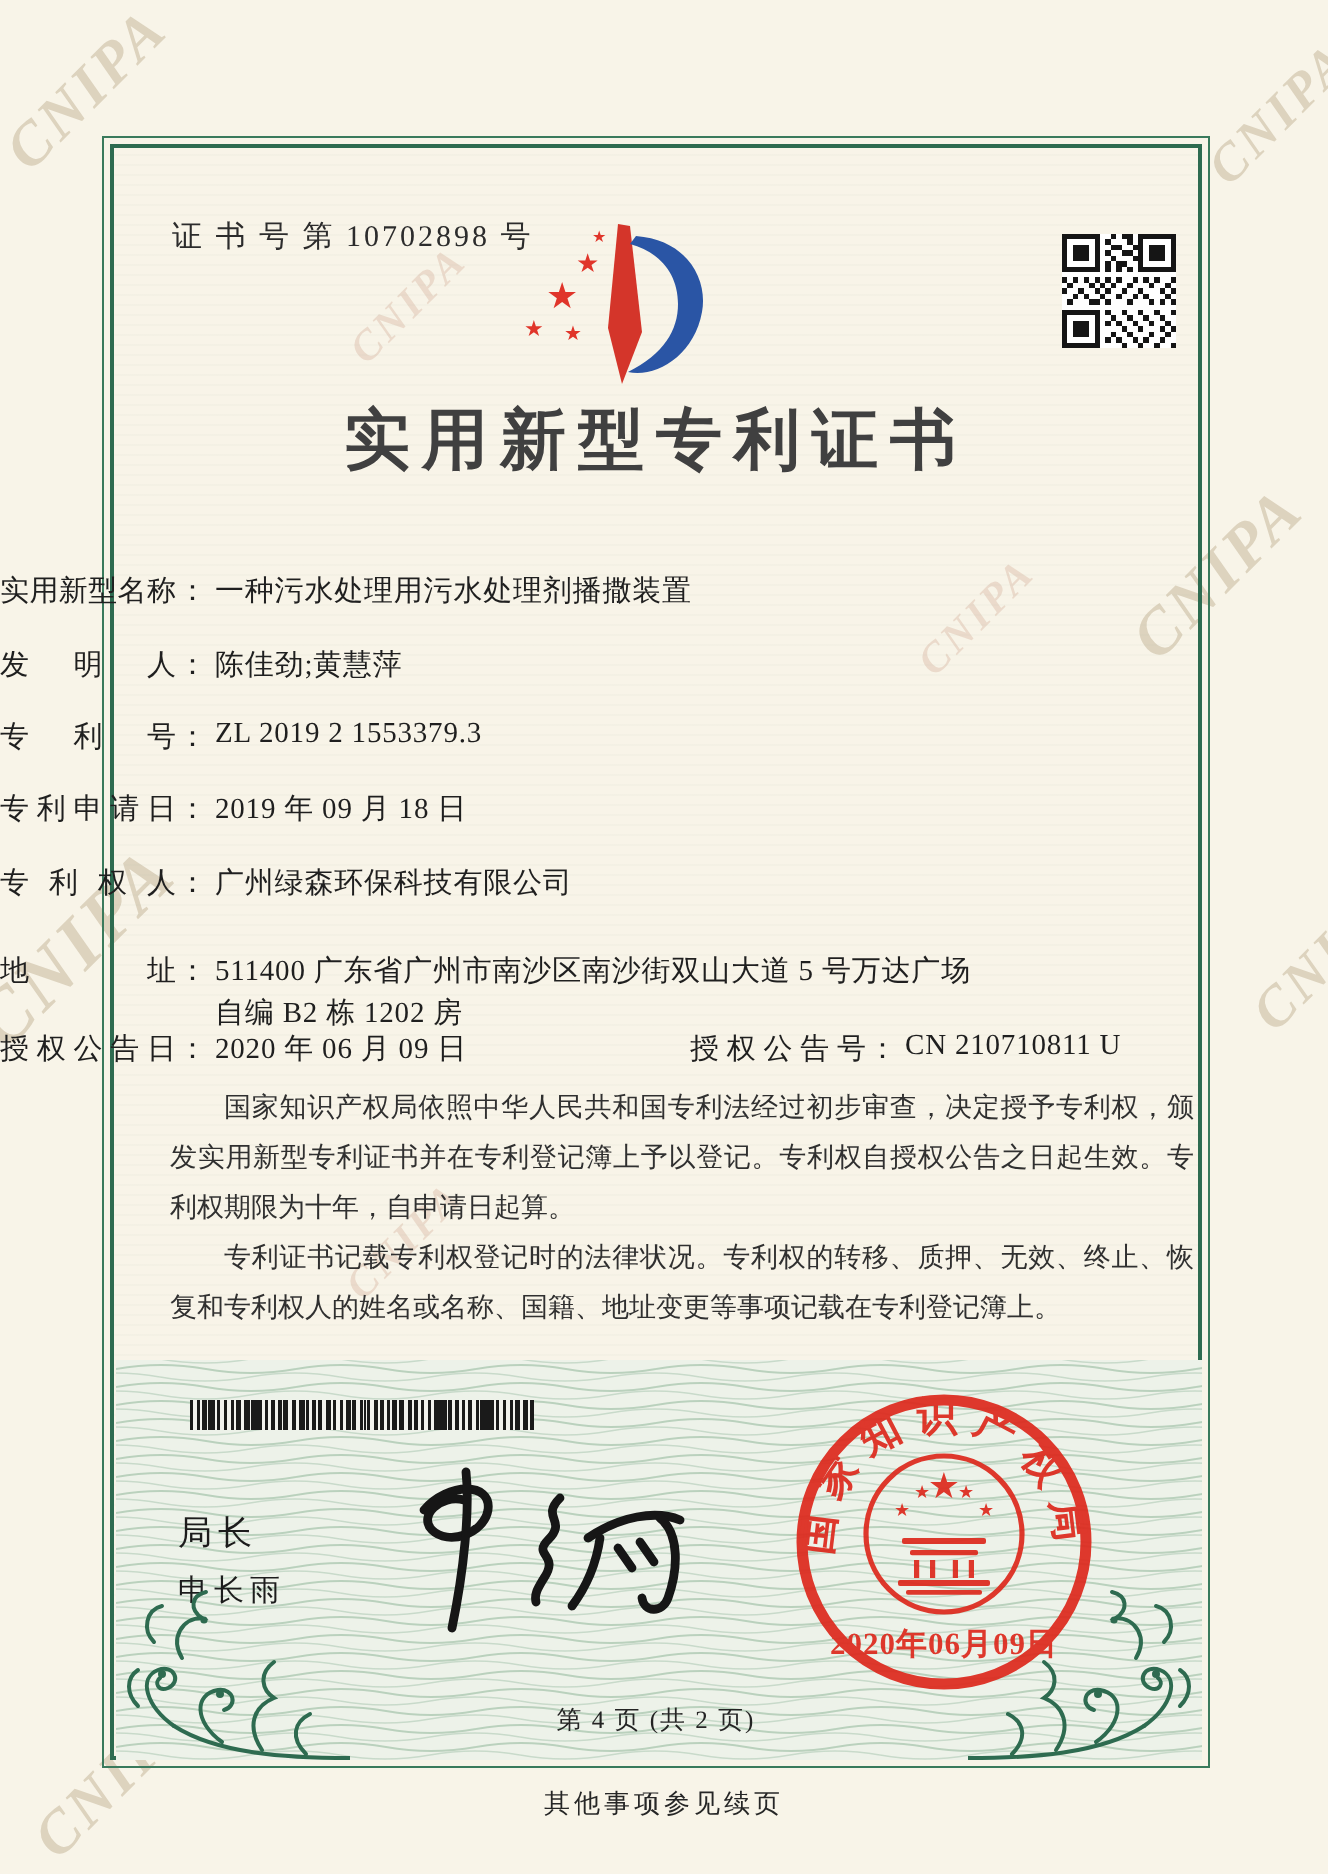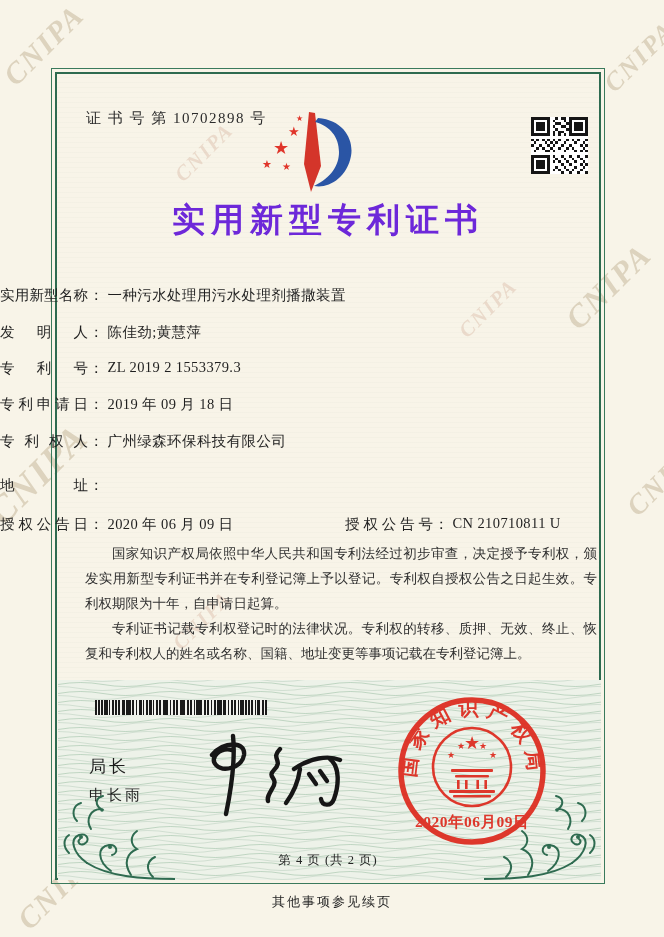--- a/index.html
+++ b/index.html
@@ -35,21 +35,21 @@
   }
 
   
   .cert-no{
     position:absolute;left:86px;top:109px;
     font-size:15px;letter-spacing:1.5px;color:#2c2c2c;
   }
   .title{
     position:absolute;left:55px;top:198px;width:546px;
     text-align:center;font-size:33px;font-weight:700;
-    letter-spacing:6px;color:#6d28d9;
+    letter-spacing:6px;color:#404040;
   }
 
   
   .row{position:absolute;font-size:14.5px;color:#1f1f1f;white-space:nowrap;}
   .f-label{
     display:inline-block;width:88px;
     text-align:justify;text-align-last:justify;
     vertical-align:top;
   }
   .colon{display:inline-block;margin:0 4px 0 1px;vertical-align:top;}
@@ -247,21 +247,21 @@
   <div class="row" style="top:359px;">
     <span class="f-label">专利号</span><span class="colon">：</span><span class="f-value">ZL 2019 2 1553379.3</span>
   </div>
   <div class="row" style="top:395px;">
     <span class="f-label">专利申请日</span><span class="colon">：</span><span class="f-value">2019 年 09 月 18 日</span>
   </div>
   <div class="row" style="top:432px;">
     <span class="f-label">专利权人</span><span class="colon">：</span><span class="f-value">广州绿森环保科技有限公司</span>
   </div>
   <div class="row" style="top:476px;">
-    <span class="f-label">地址</span><span class="colon">：</span>
+    <span class="f-label">地址</span><span class="colon">：</span><span class="f-value" style="width:398px;"><span class="vline" style="display:block;">511400 广东省广州市南沙区南沙街双山大道 5 号万达广场</span><span class="vline" style="display:block;">自编 B2 栋 1202 房</span></span>
   </div>
   <div class="row" style="top:515px;">
     <span class="f-label">授权公告日</span><span class="colon">：</span><span class="f-value">2020 年 06 月 09 日</span>
   </div>
   <div class="row" style="top:515px;left:345px;">
     <span class="f-label">授权公告号</span><span class="colon">：</span><span class="f-value">CN 210710811 U</span>
   </div>
 
   <div class="paras">
     <p>国家知识产权局依照中华人民共和国专利法经过初步审查，决定授予专利权，颁发实用新型专利证书并在专利登记簿上予以登记。专利权自授权公告之日起生效。专利权期限为十年，自申请日起算。</p>

